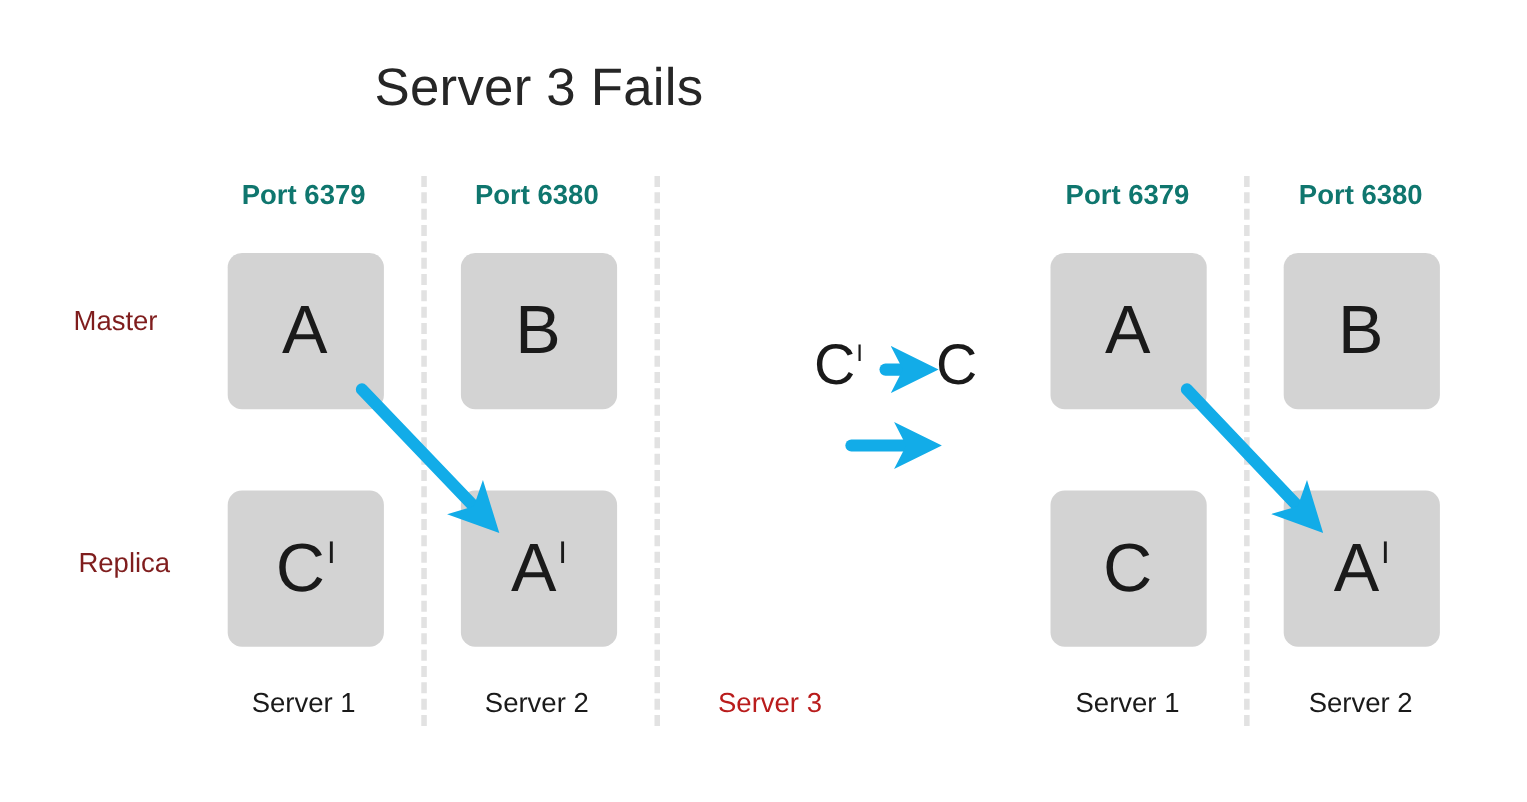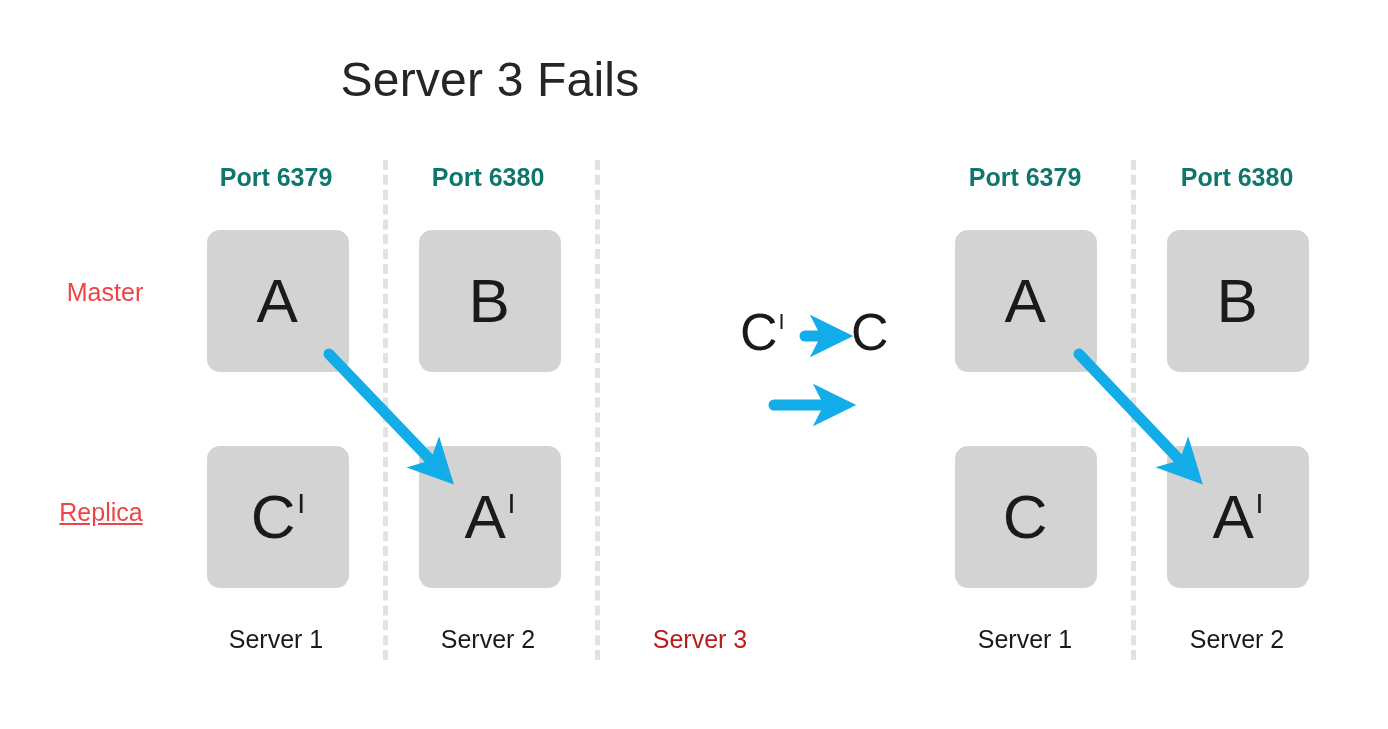--- a/index.html
+++ b/index.html
@@ -32,26 +32,26 @@
     letter-spacing: 0.2px;
     line-height: 60px;
     white-space: nowrap;
   }
 
   
   .row-label {
     position: absolute;
     font-size: 25px;
     font-weight: 400;
-    color: #ef4444;
+    color: #7f1d1d;
     text-align: center;
     white-space: nowrap;
   }
   .row-label.master  { left: 20px; top: 278px; width: 170px; }
-  .row-label.replica { left: 16px; top: 498px; width: 170px; text-decoration: underline; }
+  .row-label.replica { left: 28px; top: 498px; width: 170px; }
 
   
   .port-label {
     position: absolute;
     top: 163px;
     font-size: 25px;
     font-weight: 600;
     color: #0f766e;
     text-align: center;
     white-space: nowrap;

